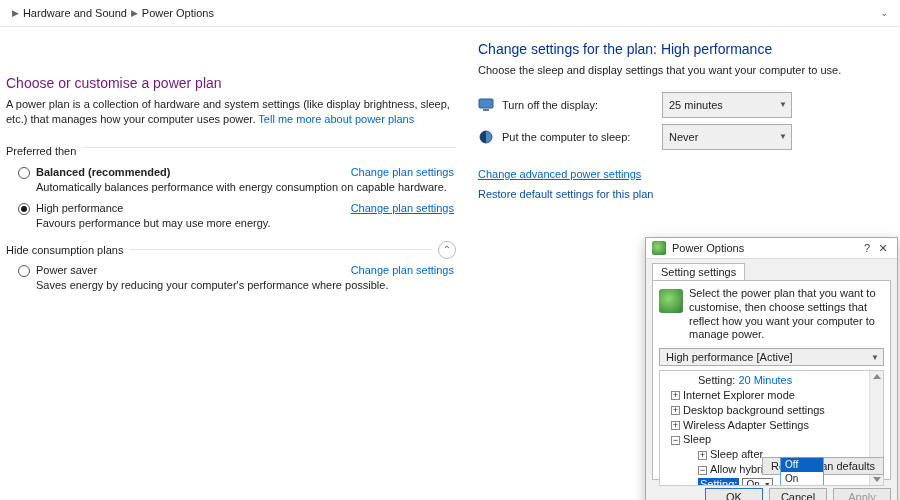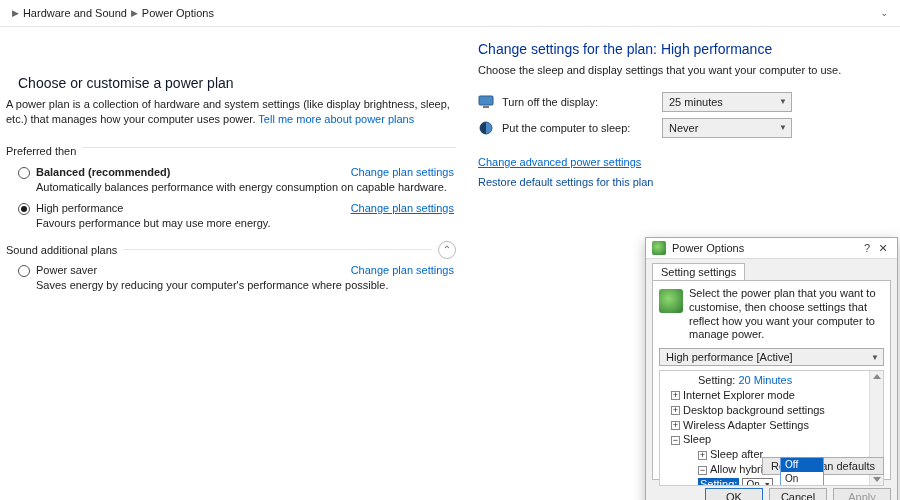--- a/index.html
+++ b/index.html
@@ -23,21 +23,21 @@
     border-bottom: 1px solid #e5e5e5;
   }
   .crumb-bar .chev { color: #666; margin: 0 4px; font-size: 9px; }
   .crumb-bar .spacer { flex: 1; }
   .crumb-bar .drop { color: #555; font-size: 9px; padding: 2px 4px; }
 
   .main2col { display: flex; height: calc(100% - 28px); }
   .leftpane { width: 470px; padding: 10px 14px 10px 6px; }
   .rightpane { flex: 1; padding: 10px 8px; position: relative; }
 
-  h2.bluehead { color: #0f172a; font-size: 14px; font-weight: 400; margin: 38px 0 6px 12px; }
+  h2.bluehead { color: #701a75; font-size: 14px; font-weight: 400; margin: 38px 0 6px 0; }
   h2.bluehead2 { color: #003399; font-size: 14px; font-weight: 400; margin: 4px 0 6px 0; }
   .desc { color: #222; line-height: 1.35; }
   .sectlabel { color: #222; margin: 10px 0 4px 0; }
   .hr { flex:1; height:1px; background:#e5e5e5; margin-left:6px; }
   .sectrow { display:flex; align-items:center; }
 
   .plan { margin: 4px 0 8px 0; }
   .radio {
     width:12px; height:12px; border:1px solid #555; border-radius:50%;
     margin: 2px 6px 0 12px; position:relative; background:#fff;
@@ -59,21 +59,21 @@
     display:flex; align-items:center; justify-content:center; color:#666;
     font-size:10px; margin-left:6px;
   }
 
   
   .setrow { display:flex; align-items:center; margin:6px 0; }
   .seticon { width:16px; height:16px; margin-right:8px; display:inline-flex; align-items:center; justify-content:center; }
   .setlabel { width:160px; }
   .fakeselect {
     border:1px solid #adadad; background:#efefef;
-    width:130px; height:20px; display:flex; align-items:center; padding:0 6px;
+    width:130px; height:20px; display:flex; align-items:center; padding:12px 6px;
     position:relative; font-size:11px;
   }
   .fakeselect .dd { position:absolute; right:4px; font-size:8px; color:#555; }
 
   
   .popup {
     position:absolute; right:2px; top:210px;
     width:253px; height:276px;
     background:#f0f0f0; border:1px solid #aaa;
     box-shadow:0 4px 12px rgba(0,0,0,.25);
@@ -210,21 +210,21 @@
       <div class="planrow1">
         <span class="radio sel"></span>
         <span class="planname">High performance</span>
         <span class="gapfill"></span>
         <a class="link changeplan" style="text-decoration:underline;">Change plan settings</a>
       </div>
       <div class="plandesc">Favours performance but may use more energy.</div>
     </div>
 
     <div class="hideadd">
-      <span>Sound additional plans</span>
+      <span>Hide consumption plans</span>
       <span class="hr"></span>
       <span class="collbtn">⌃</span>
     </div>
 
     <div class="plan">
       <div class="planrow1">
         <span class="radio"></span>
         <span class="planname">Power saver</span>
         <span class="gapfill"></span>
         <a class="link changeplan">Change plan settings</a>

